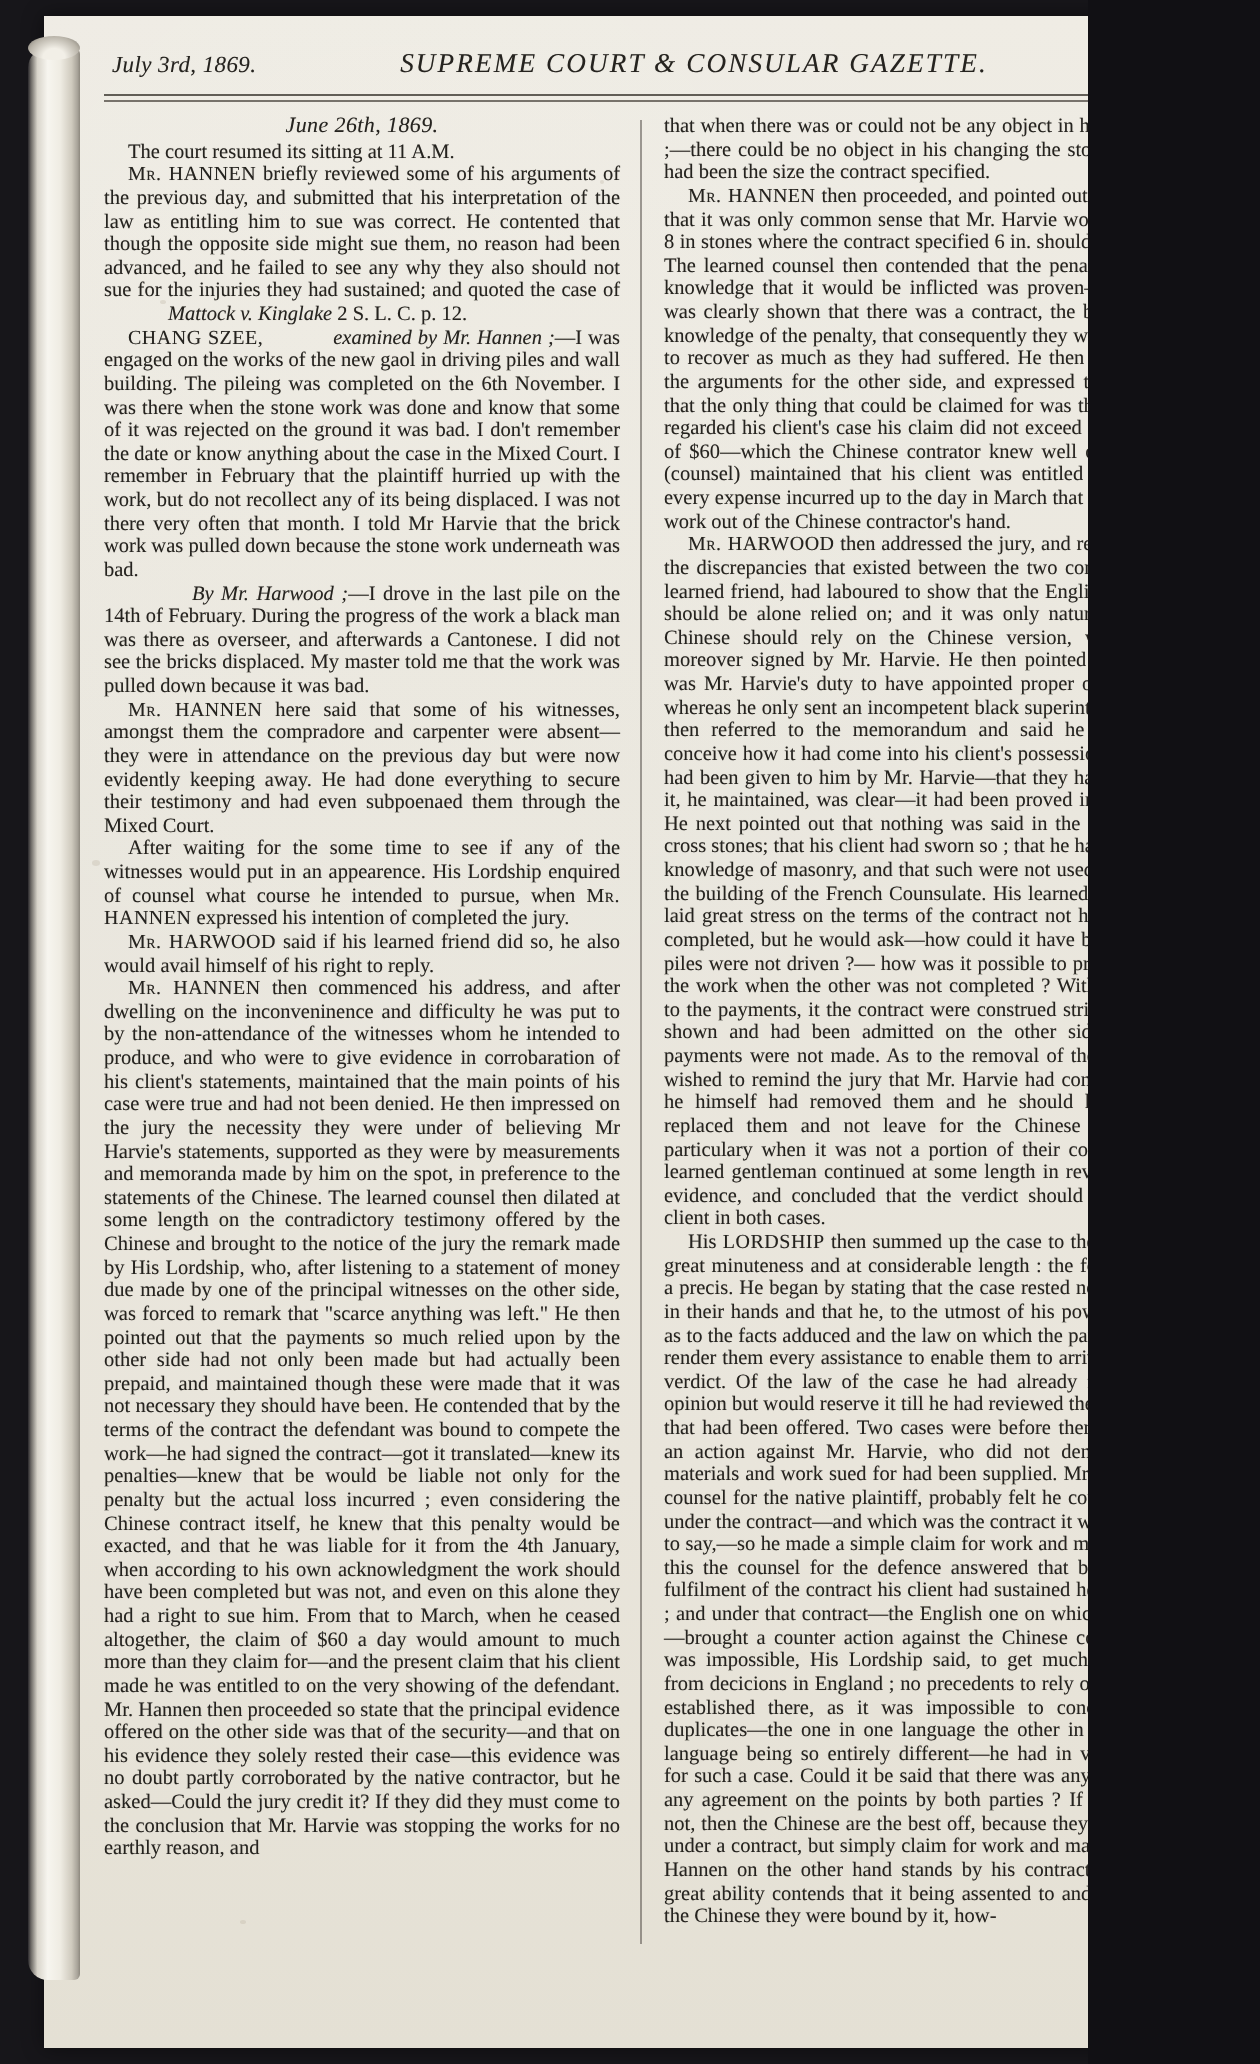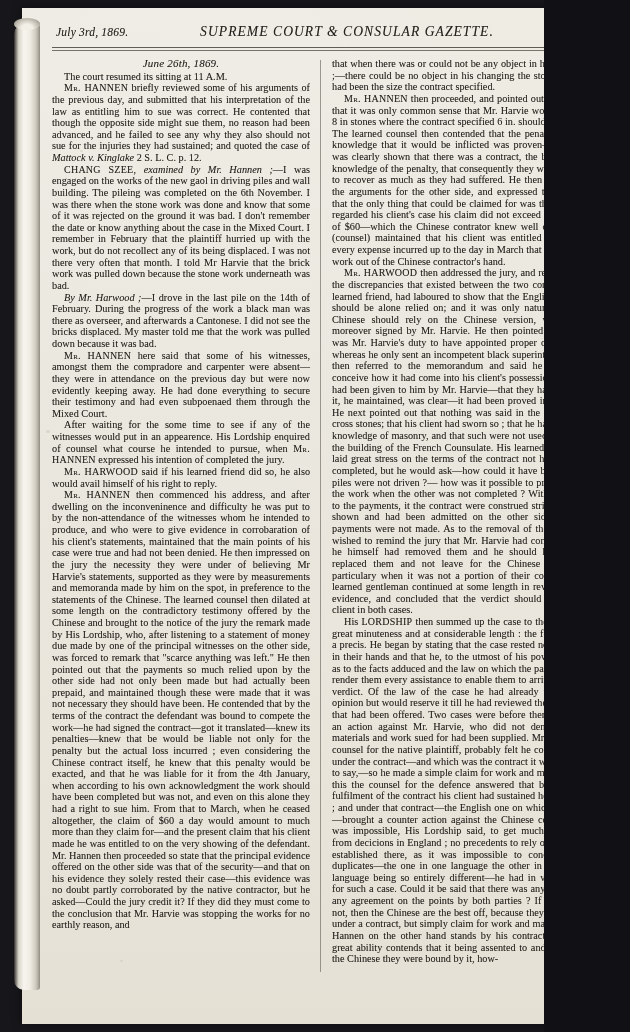--- a/index.html
+++ b/index.html
@@ -151,21 +151,21 @@
     margin: 0;
     text-indent: 12px;
   }
   p.para.cont { text-indent: 0; }
 
   .sc {
     font-variant: small-caps;
     font-size: 10px;
     letter-spacing: 0.25px;
   }
-  .it { font-style: italic; }
+  .it { font-style: italic; margin-left: 32px; }
 
   
   #content { text-shadow: 0 0 0.35px rgba(60,55,48,0.35); }
 </style>
 </head>
 <body>
 
 <div id="scan">
 
   <div id="paper"></div>

